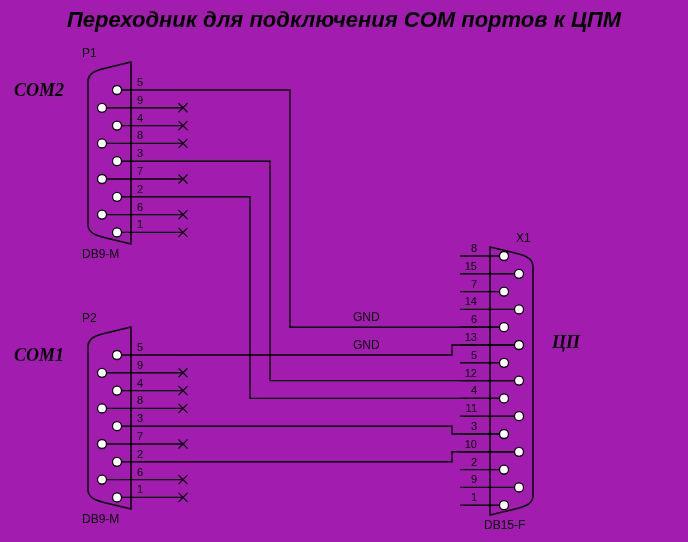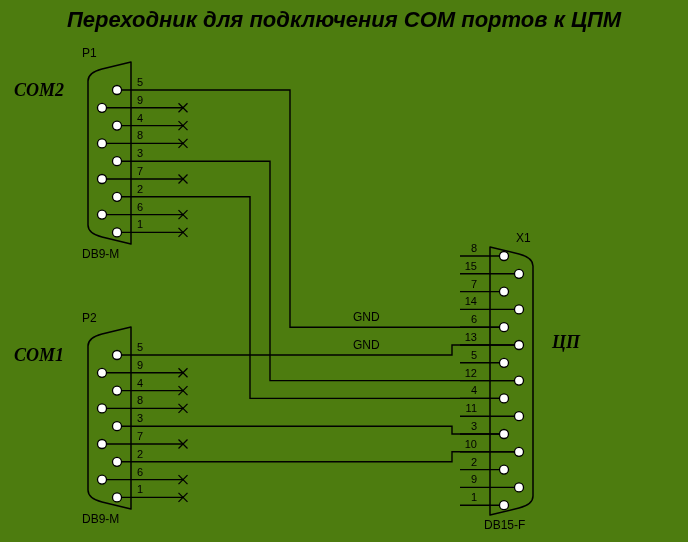--- a/index.html
+++ b/index.html
@@ -1,17 +1,17 @@
 <!DOCTYPE html>
 <html><head>
 <meta charset="utf-8">
 <style>
   html,body{margin:0;padding:0;background:#ffffff;}
   .canvas{
-    position:relative;width:688px;height:542px;background:#4d7c0f;overflow:hidden;
+    position:relative;width:688px;height:542px;background:#a21caf;overflow:hidden;
     font-family:"Liberation Sans",sans-serif;
   }
   svg text{fill:#000000;}
   .title-text{font-family:"Liberation Sans",sans-serif;font-weight:bold;font-style:italic;font-size:22px;}
   .port-label{font-family:"Liberation Serif",serif;font-weight:bold;font-style:italic;font-size:18px;}
   .small-label{font-family:"Liberation Sans",sans-serif;font-size:12px;}
   .pin-num{font-family:"Liberation Sans",sans-serif;font-size:11px;}
 </style>
 </head>
 <body>

